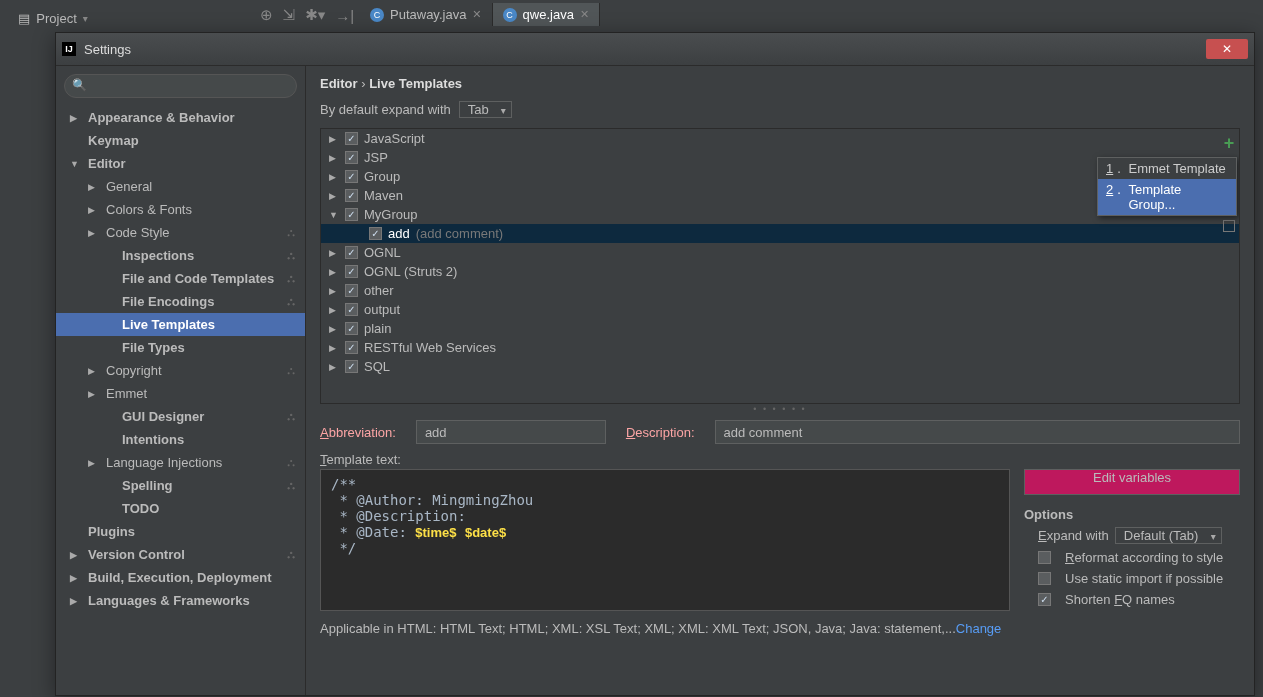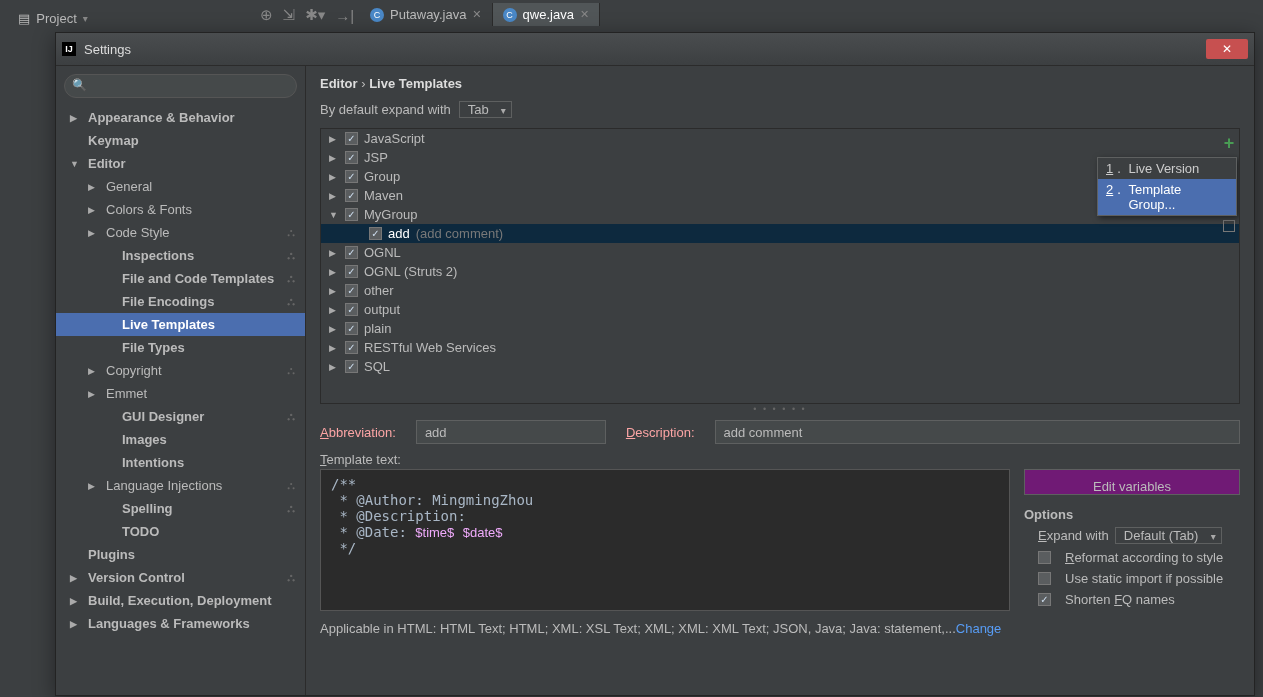--- a/index.html
+++ b/index.html
@@ -71,23 +71,23 @@
 
 .fields { display:flex; gap:20px; padding:10px 14px 4px; align-items:center; }
 .fields label { color:#fca5a5; }
 .fields input[type=text] { background:#45494a; border:1px solid #5e6060; color:#bbb; height:24px; padding:0 8px; }
 .abbr { width:190px; }
 .desc { flex:1; }
 
 .tt-label { padding:4px 14px 2px; color:#bbb; }
 .lower { display:flex; gap:14px; padding:0 14px 6px; }
 .code { flex:1; height:142px; background:#2b2b2b; border:1px solid #555; padding:6px 10px; font-family:Consolas,monospace; font-size:14px; color:#a9b7c6; white-space:pre; overflow:auto; }
-.code .var { color:#f0abfc; }
+.code .var { color:#fde047;font-weight:bold; }
 .right-col { width:216px; display:flex; flex-direction:column; gap:10px; }
-.btn { height:26px; background:#701a75; border:1px solid #5e6060; color:#bbb; display:flex; align-items:flex-end; justify-content:center; }
+.btn { height:26px; background:#be185d; border:1px solid #5e6060; color:#bbb; display:flex; align-items:flex-start; justify-content:center; }
 .opts { color:#bbb; }
 .opts .orow { display:flex; align-items:center; gap:14px; padding:3px 0 3px 14px; }
 .opts .hrow { padding:3px 0 3px 14px; display:flex; align-items:center; gap:6px;}
 .opt-title { padding:2px 0 2px 0;font-weight:bold;}
 
 .applic { padding:4px 14px 10px; color:#bbb; }
 .applic .link { color:#589df6; }
 
 .u { text-decoration:underline; }
 </style>
@@ -190,24 +190,20 @@
             <span class="arr">▶</span>
             <span>Emmet</span>
           </div>
           <div class="nav-item l2">
             <span class="arr"></span>
             <span>GUI Designer</span>
             <span class="cog">⛬</span>
           </div>
           <div class="nav-item l2">
             <span class="arr"></span>
-            <span>Images</span>
-          </div>
-          <div class="nav-item l2">
-            <span class="arr"></span>
             <span>Intentions</span>
           </div>
           <div class="nav-item l1">
             <span class="arr">▶</span>
             <span>Language Injections</span>
             <span class="cog">⛬</span>
           </div>
           <div class="nav-item l2">
             <span class="arr"></span>
             <span>Spelling</span>
@@ -314,21 +310,21 @@
             </div>
             <div class="tpl-row">
               <span class="arr">▶</span>
               <span class="chk">✓</span>
               <span>SQL</span>
             </div>
           </div>
         <div class="tree-toolbar">
           <span class="plus">+</span>
           <div class="popup">
-            <div class="pitem"><span class="u">1</span>.&nbsp;<span>Live Version</span></div>
+            <div class="pitem"><span class="u">1</span>.&nbsp;<span>Emmet Template</span></div>
             <div class="pitem sel"><span class="u">2</span>.&nbsp;<span>Template Group...</span></div>
           </div>
           <span class="sep-box"></span>
         </div>
       </div>
       <div class="grip">• • • • • •</div>
 
       <div class="fields">
         <label><span class="u">A</span>bbreviation:</label>
         <input class="abbr" type="text" value="add" style="">

